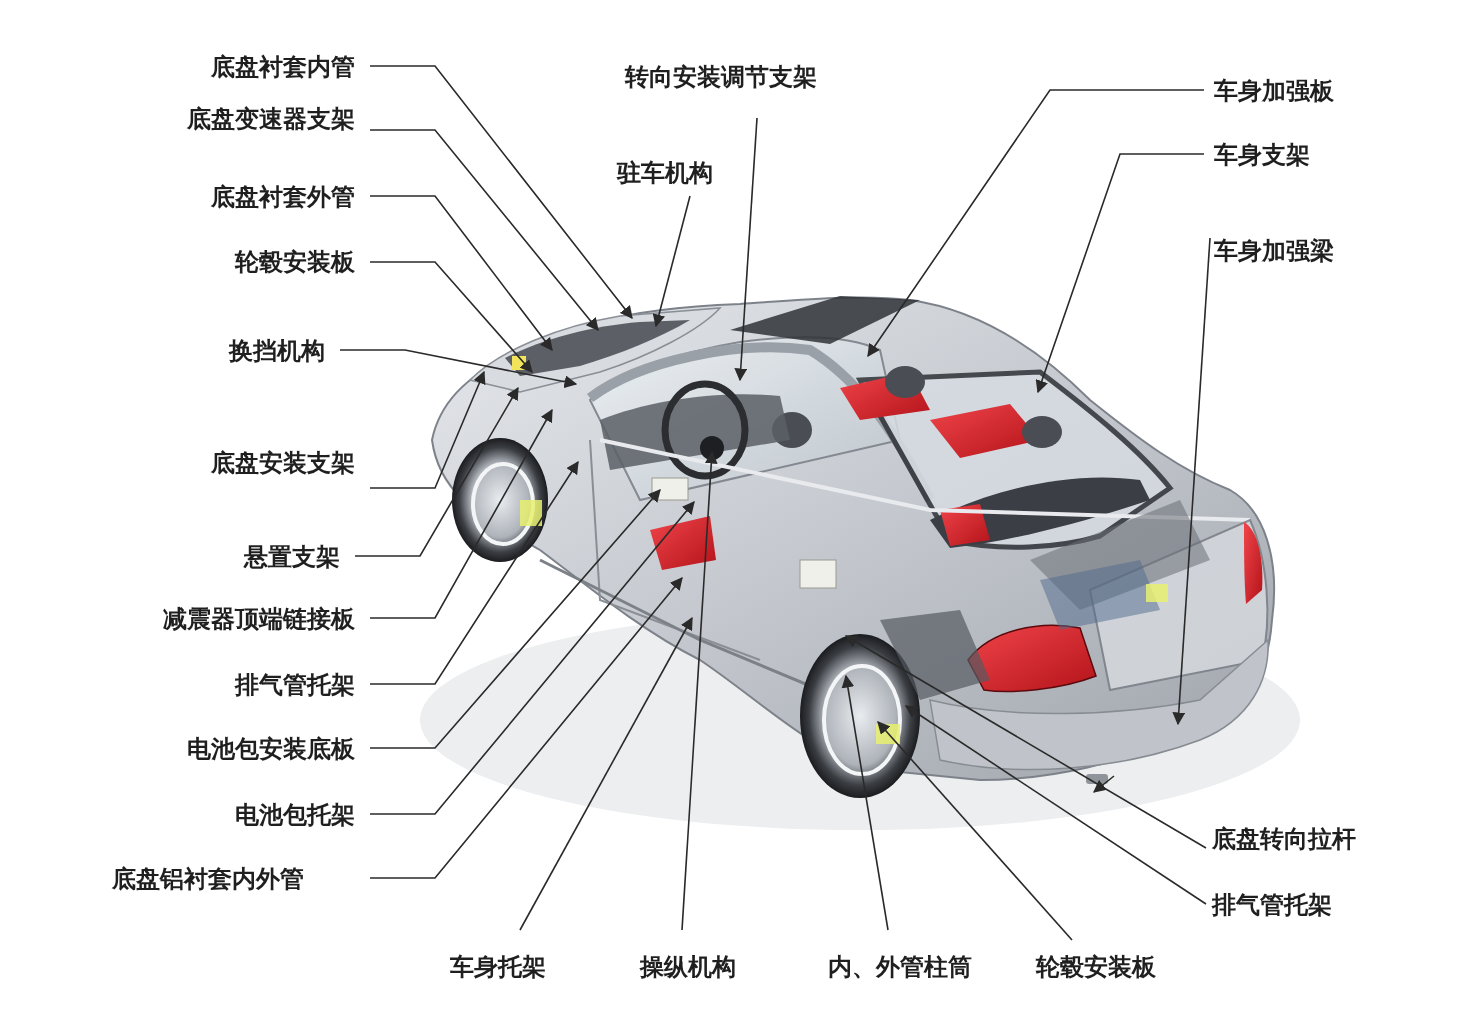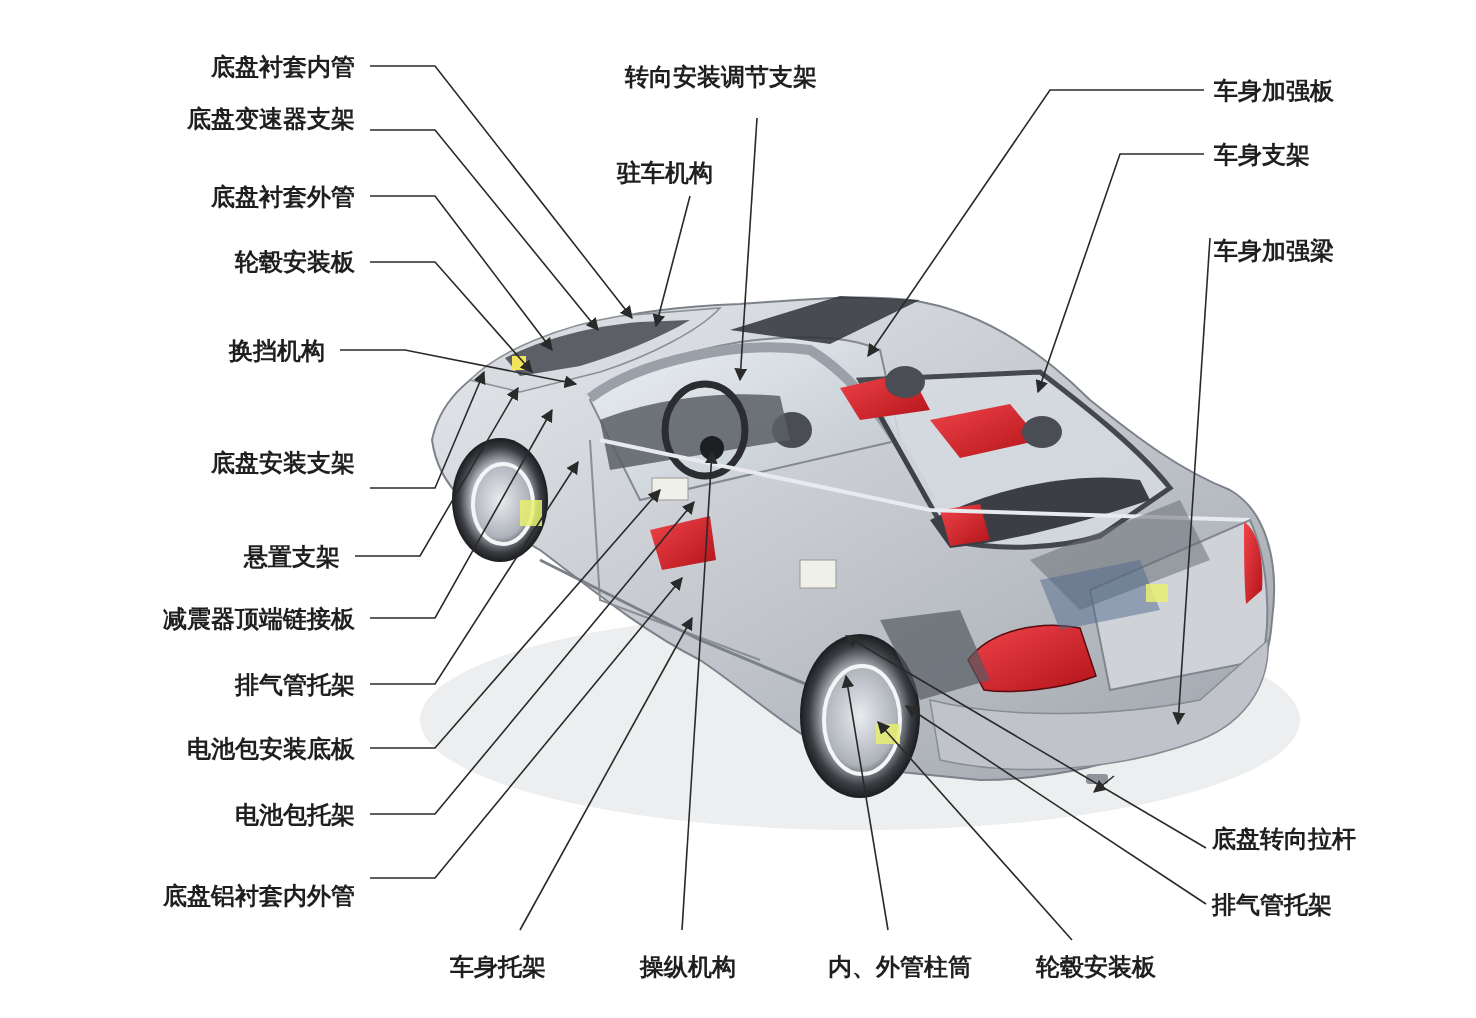--- a/index.html
+++ b/index.html
@@ -146,21 +146,21 @@
   <div class="label right-align" style="right:1121px; top:104px;">底盘变速器支架</div>
   <div class="label right-align" style="right:1121px; top:182px;">底盘衬套外管</div>
   <div class="label right-align" style="right:1121px; top:247px;">轮毂安装板</div>
   <div class="label right-align" style="right:1151px; top:336px;">换挡机构</div>
   <div class="label right-align" style="right:1121px; top:448px;margin-left:32px;">底盘安装支架</div>
   <div class="label right-align" style="right:1136px; top:542px;">悬置支架</div>
   <div class="label right-align" style="right:1121px; top:604px;">减震器顶端链接板</div>
   <div class="label right-align" style="right:1121px; top:670px;">排气管托架</div>
   <div class="label right-align" style="right:1121px; top:734px;">电池包安装底板</div>
   <div class="label right-align" style="right:1121px; top:800px;">电池包托架</div>
-  <div class="label right-align" style="right:1121px; top:864px;margin-top:17px;">底盘铝衬套内外管</div>
+  <div class="label right-align" style="right:1172px; top:864px;">底盘铝衬套内外管</div>
 
   <div class="label" style="left:625px; top:62px;">转向安装调节支架</div>
   <div class="label" style="left:617px; top:152px;margin-top:6px;">驻车机构</div>
 
   <div class="label" style="left:1214px; top:76px;">车身加强板</div>
   <div class="label" style="left:1214px; top:140px;">车身支架</div>
   <div class="label" style="left:1214px; top:206px;margin-top:30px;">车身加强梁</div>
   <div class="label" style="left:1212px; top:824px;">底盘转向拉杆</div>
   <div class="label" style="left:1212px; top:890px;">排气管托架</div>
 

